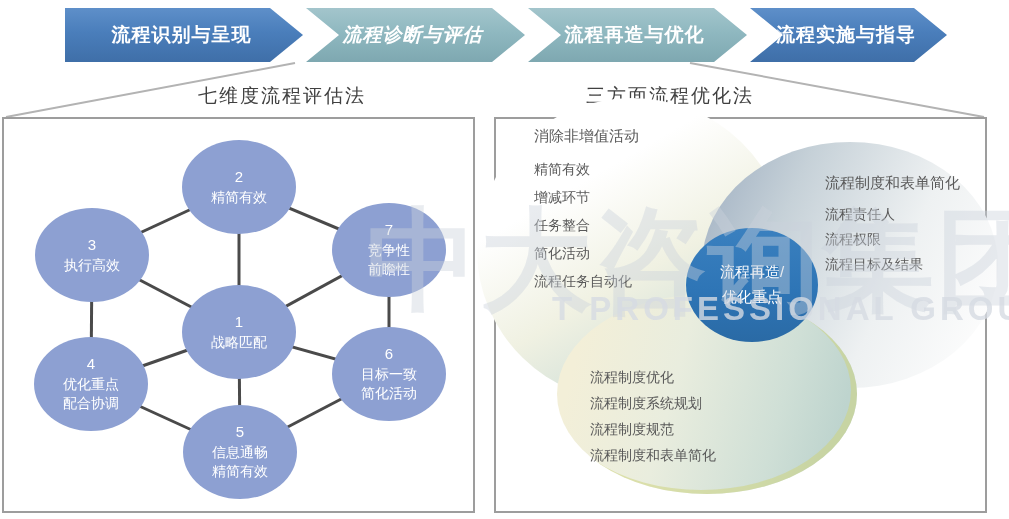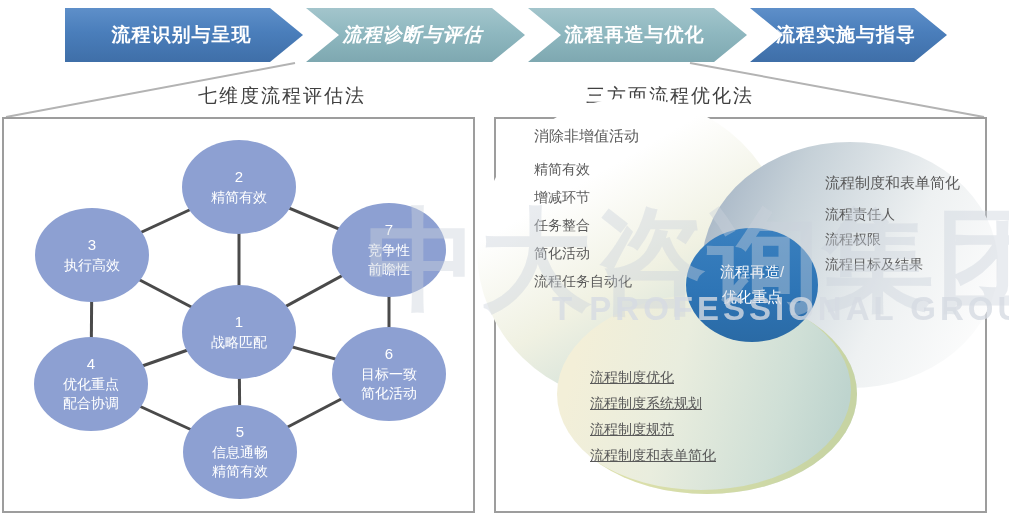--- a/index.html
+++ b/index.html
@@ -52,21 +52,21 @@
   .bubble{position:absolute;left:190px;top:109px;width:132px;height:114px;border-radius:50%;z-index:5;
           background:linear-gradient(180deg,#3a80bf 0%,#2e75b6 55%,#2a6aa5 100%);
           display:flex;flex-direction:column;align-items:center;justify-content:center;
           color:#fff;font-size:15px;line-height:1.65;text-align:center;}
   .rlist{position:absolute;z-index:6;color:#595959;font-size:14px;white-space:nowrap;}
   .rlist .hd{font-size:15px;margin-bottom:9px;}
   .rlist .it{line-height:28px;}
   .listTop{left:38px;top:8px;}
   .listRight{left:329px;top:55px;}
   .listRight .it{line-height:25px;}
-  .listBottom{left:94px;top:245px;text-decoration:underline;}
+  .listBottom{left:94px;top:245px;}
   .listBottom .it{line-height:26px;}
 
   
   .wm{position:absolute;z-index:10;pointer-events:none;white-space:nowrap;}
   .wm-cn{left:318px;top:186px;font-size:112px;font-weight:bold;letter-spacing:2px;color:rgba(203,210,220,0.42);margin-left:48px;}
   .wm-en{left:552px;top:290px;font-size:33px;font-weight:bold;letter-spacing:4px;color:rgba(214,219,226,0.80);}
 </style>
 </head>
 <body>
 

